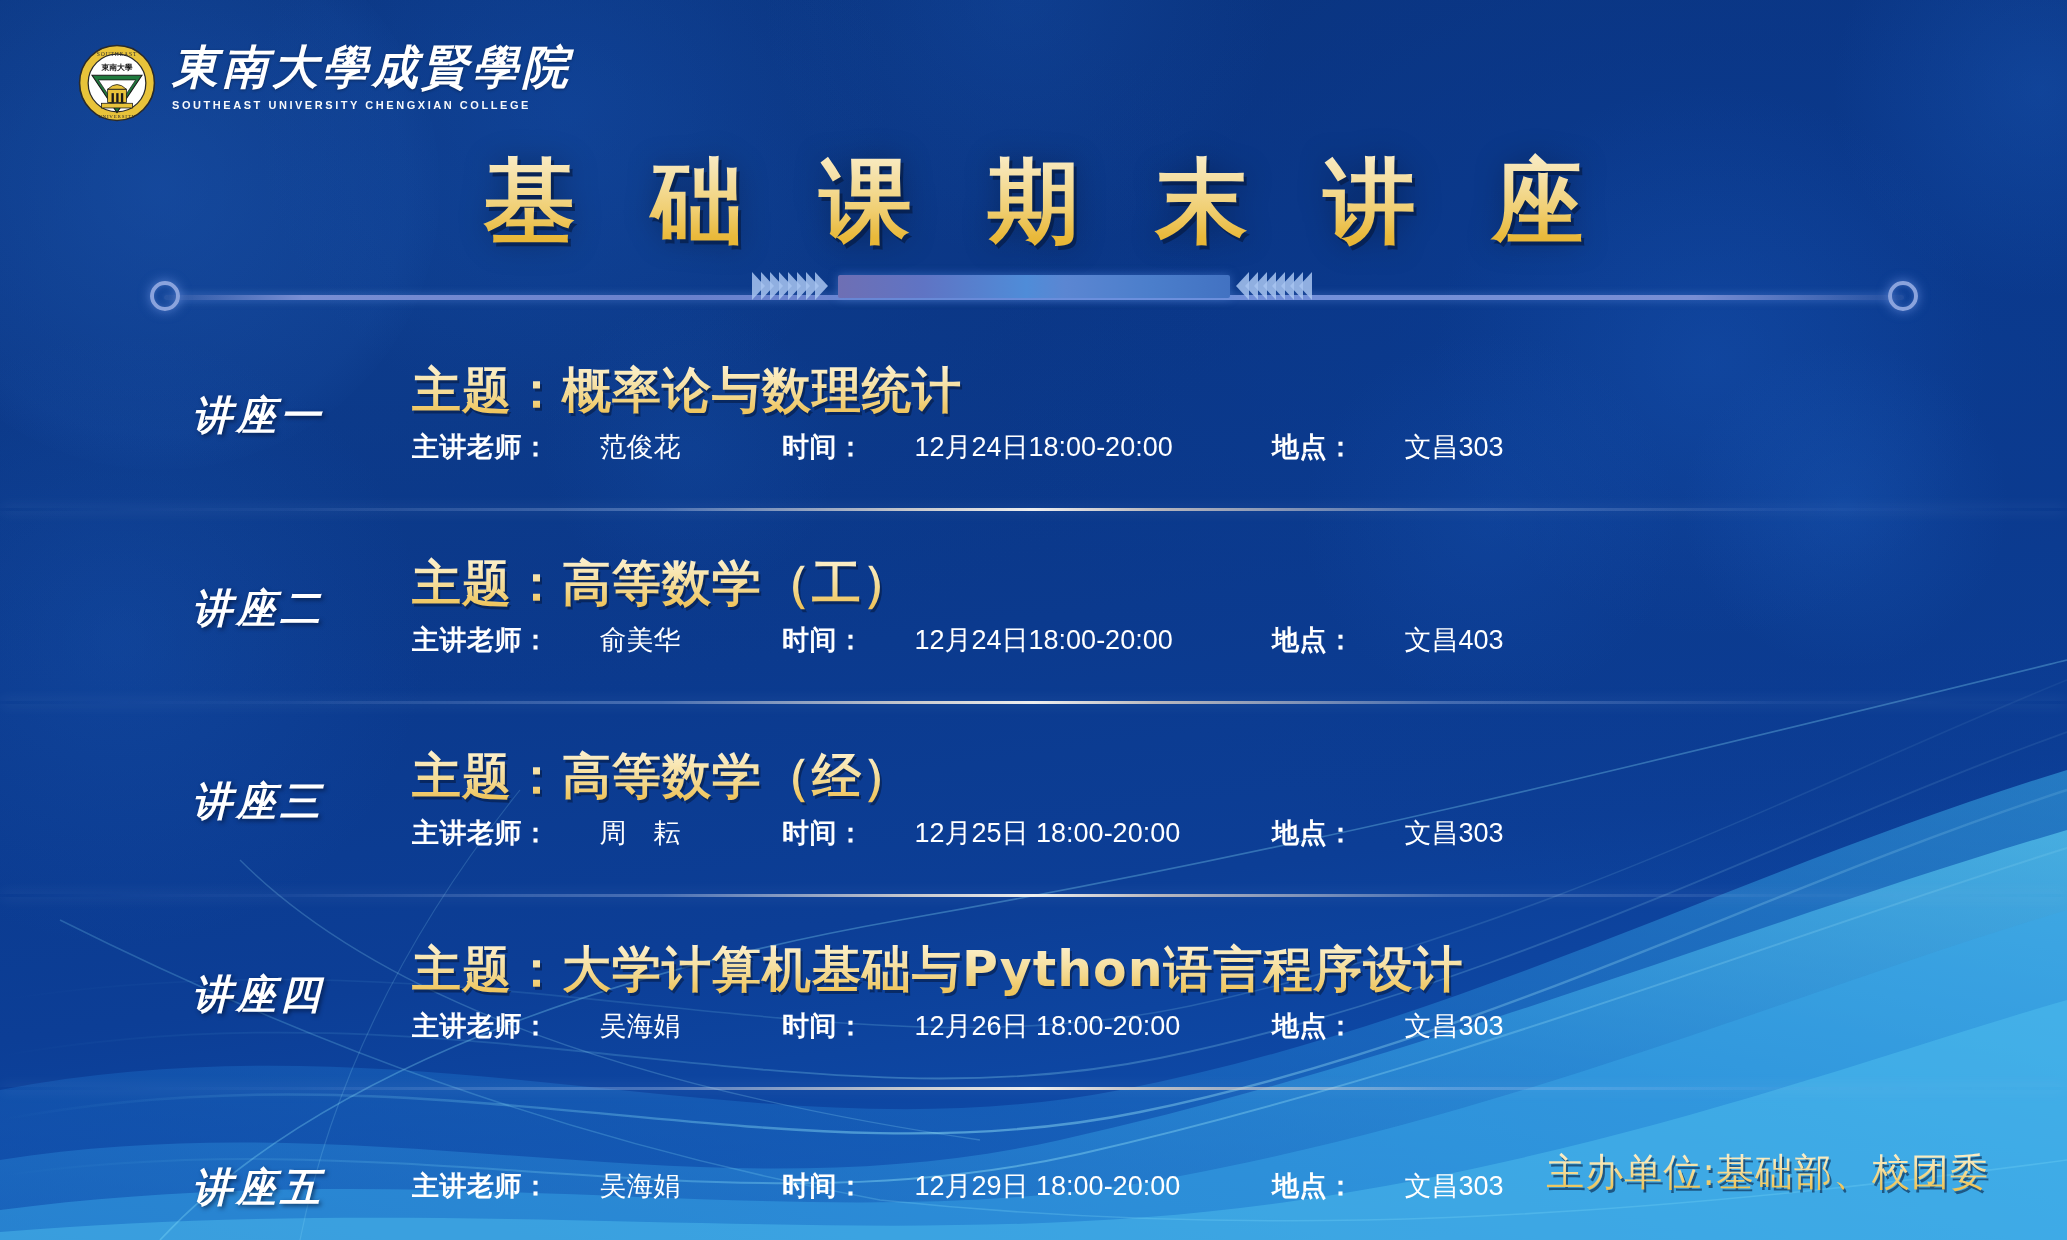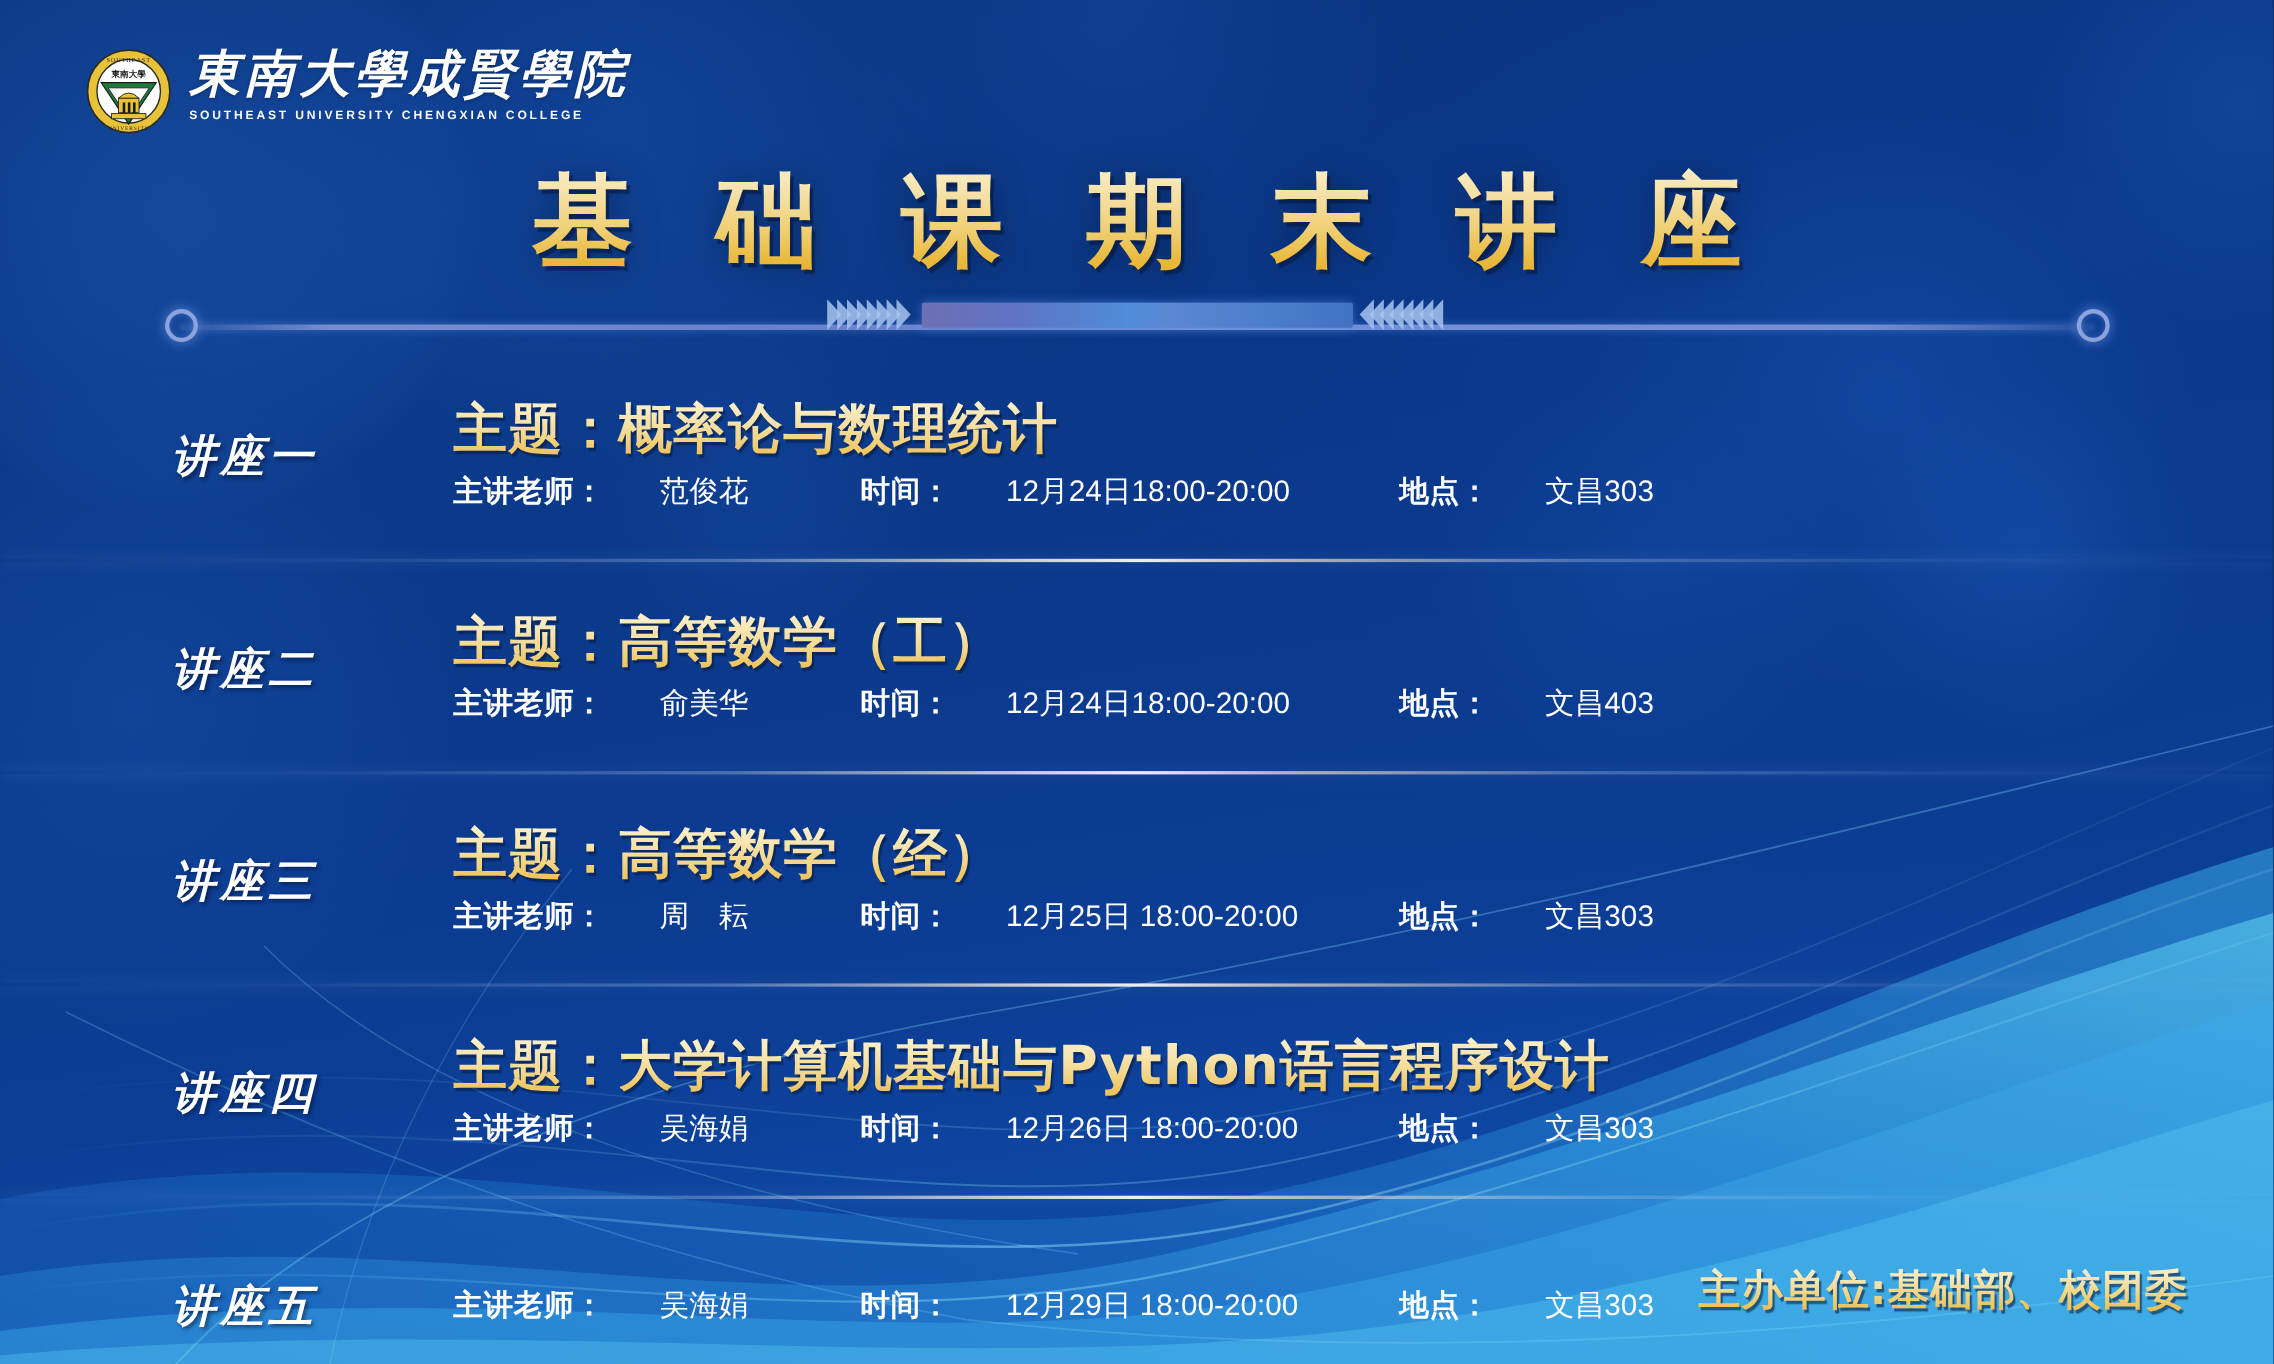--- a/index.html
+++ b/index.html
@@ -122,21 +122,21 @@
       rgba(228,214,200,.80) 56%,
       rgba(185,205,242,.33) 70%,
       rgba(150,180,235,.10) 86%,
       rgba(255,255,255,0) 100%);
     filter:blur(.6px);
     box-shadow:0 0 14px rgba(200,220,255,.20);
   }
   .row:last-child .row-sep{ display:none; }
 
   .lec-no{
-    position:absolute; left:132px; top:50%; transform:translateY(-50%);
+    position:absolute; left:168px; top:50%; transform:translateY(-50%);
     width:180px; text-align:center;
     font-family:"DejaVu Sans","Liberation Sans",sans-serif;
     font-size:40px; font-weight:700; font-style:italic;
     color:#ffffff; letter-spacing:4px;
     text-shadow:2px 2px 4px rgba(2,14,40,.6);
     white-space:nowrap;
   }
 
   .lec-body{ position:absolute; left:412px; top:50%; transform:translateY(-50%); width:1560px; }
 
@@ -161,21 +161,21 @@
   .meta-label{ font-weight:700; letter-spacing:.5px; }
   .meta-value{ font-weight:400; margin-left:4px; }
   .f-speaker{ left:0; }
   .f-time{ left:370px; }
   .f-place{ left:860px; }
 
   
   .footer{
     position:absolute; right:78px; bottom:42px;
     font-family:"DejaVu Sans","Liberation Sans",sans-serif;
-    font-size:38px; font-weight:700; letter-spacing:1px;
+    font-size:38px; font-weight:400; letter-spacing:1px;
     white-space:nowrap;
     background:linear-gradient(180deg,#fdf3d8 0%,#f7e4ad 34%,#f0cc6c 70%,#e9b63a 100%);
     -webkit-background-clip:text; background-clip:text;
     color:transparent; -webkit-text-fill-color:transparent;
     filter:drop-shadow(2px 3px 0 rgba(4,20,52,.55));
   }
 </style>
 </head>
 <body>
 

